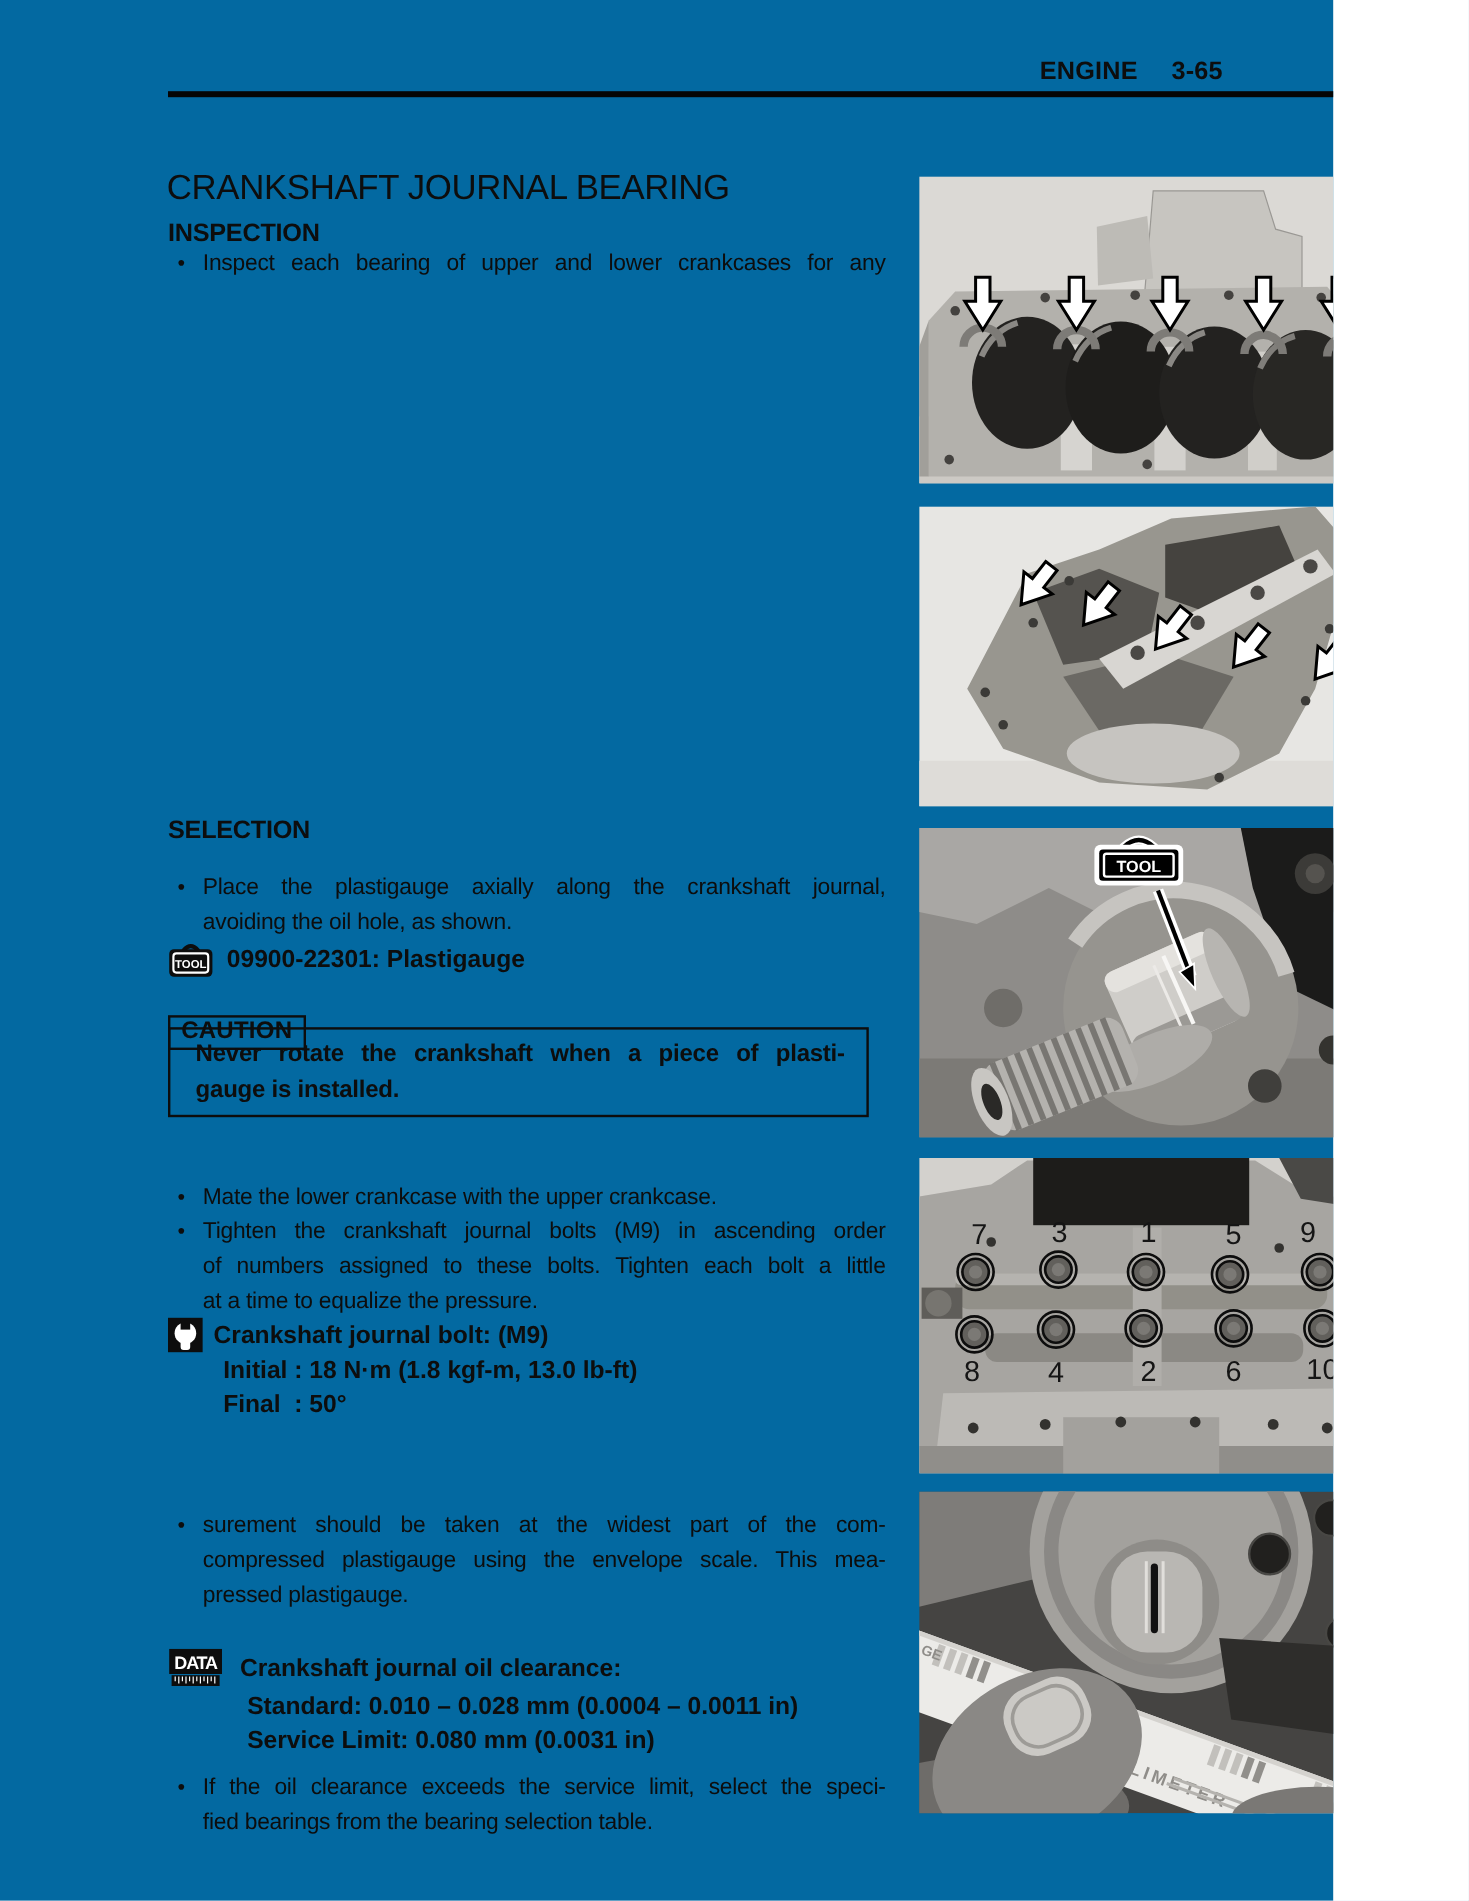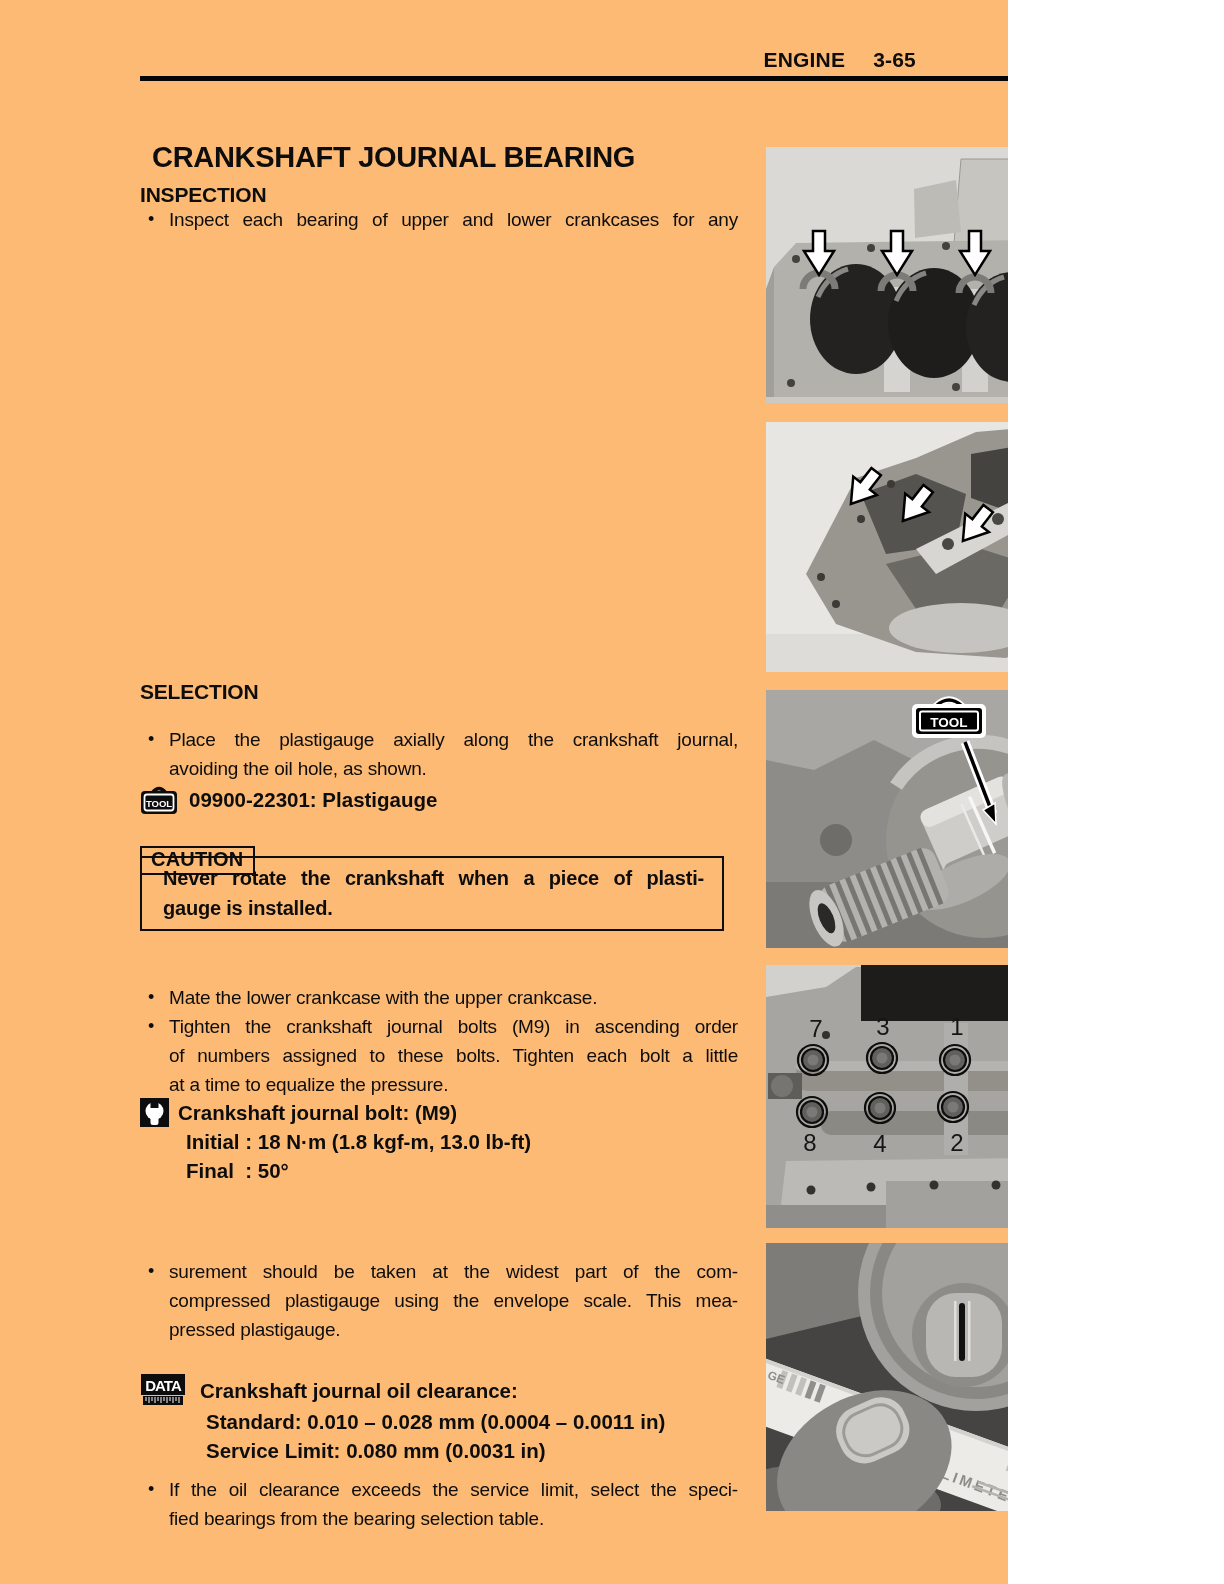--- a/index.html
+++ b/index.html
@@ -1,28 +1,28 @@
 <!DOCTYPE html>
 <html><head>
 <meta charset="utf-8">
 <style>
   html,body { margin:0; padding:0; background:#ffffff; }
   .page {
-    position:relative; width:1008px; height:1584px; background:#fdba74;
+    position:relative; width:1111px; height:1584px; background:#0369a1;
     font-family:"Liberation Sans", sans-serif; color:#0d0d0d; overflow:hidden;
   }
   .abs { position:absolute; }
 
   
   .running-head { top:48px; right:92px; font-size:21px; font-weight:700; letter-spacing:0.2px; }
   .running-head .pg { margin-left:28px; }
   .head-rule { left:140px; top:76px; width:992px; height:5px; background:#050505; }
 
   
-  .page-title { left:152px; top:141px; font-size:29px; font-weight:700; letter-spacing:-0.3px; white-space:nowrap; }
+  .page-title { left:139px; top:141px; font-size:29px; font-weight:400; letter-spacing:-0.3px; white-space:nowrap; }
   .sec-head { left:140px; font-size:21px; font-weight:700; letter-spacing:-0.2px; }
 
   
   .bullet { left:148px; width:590px; display:flex; font-size:19px; line-height:29px; letter-spacing:-0.2px; }
   .bullet .dot { width:21px; flex:none; font-size:18px; }
   .btext { flex:1; min-width:0; }
   .jl { text-align:justify; text-align-last:justify; }
 
   
   .caution-label { left:140px; top:846px; border:2px solid #0d0d0d; padding:0 9px 2px 9px;

